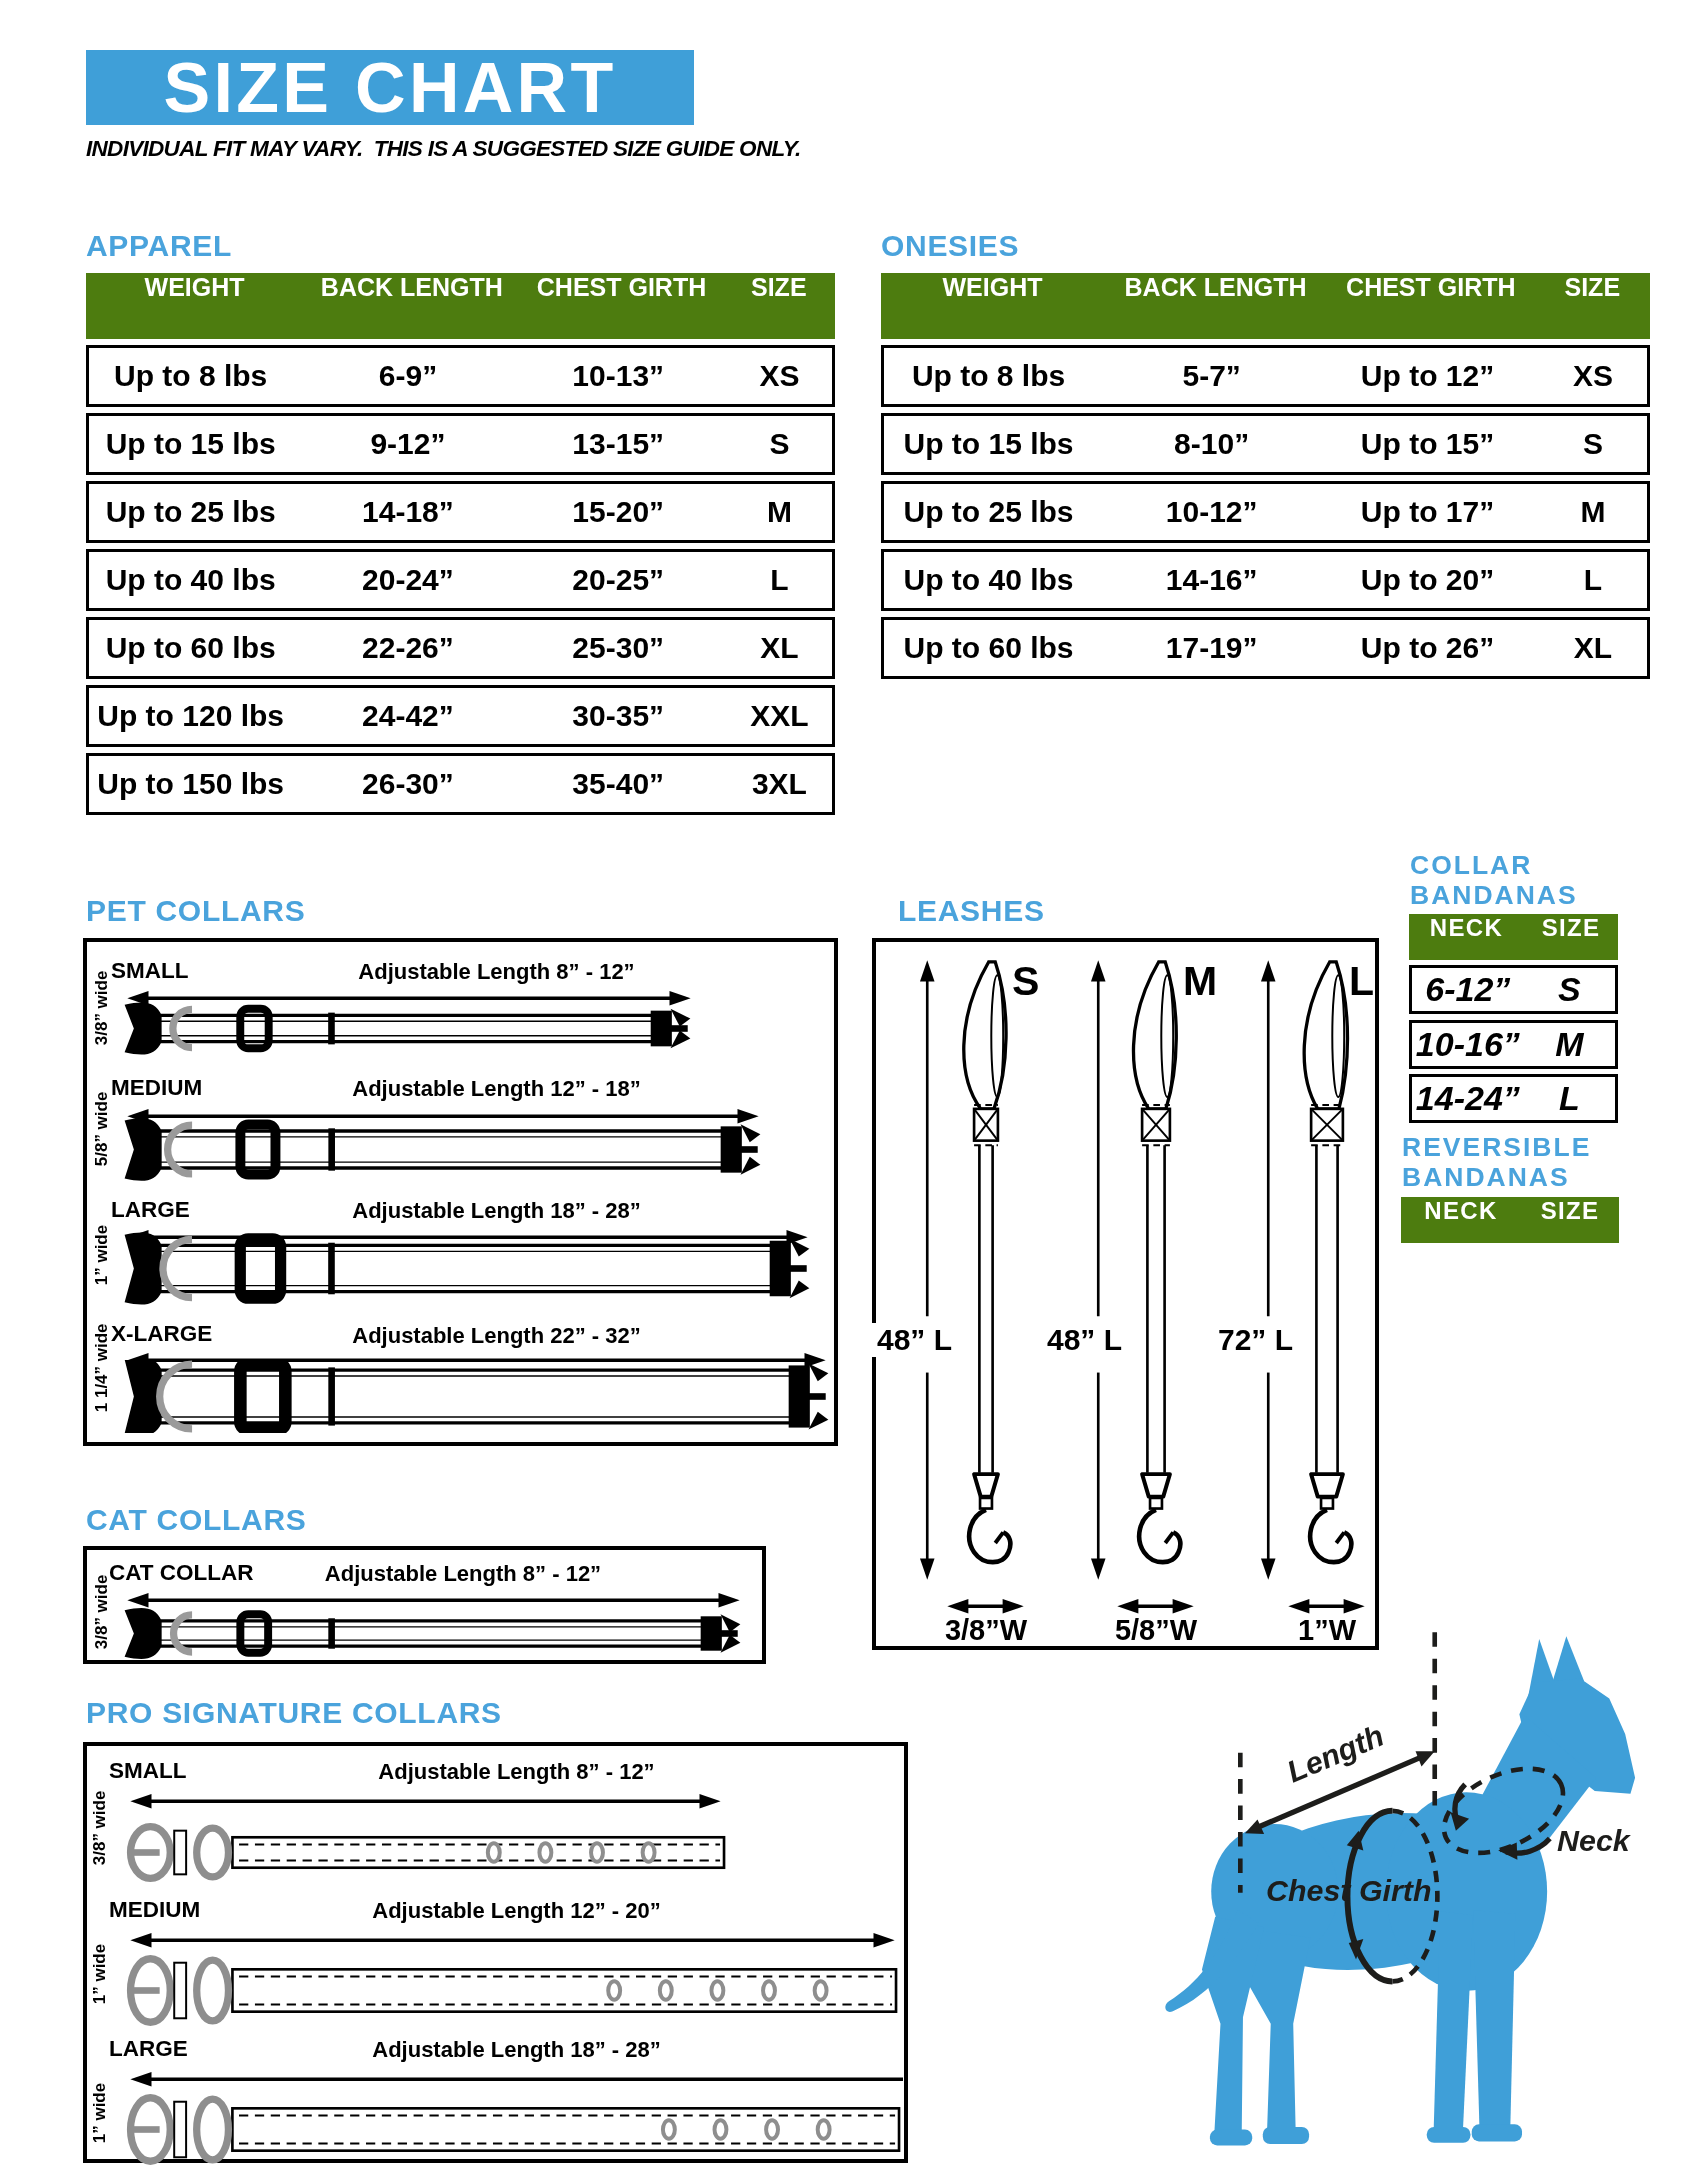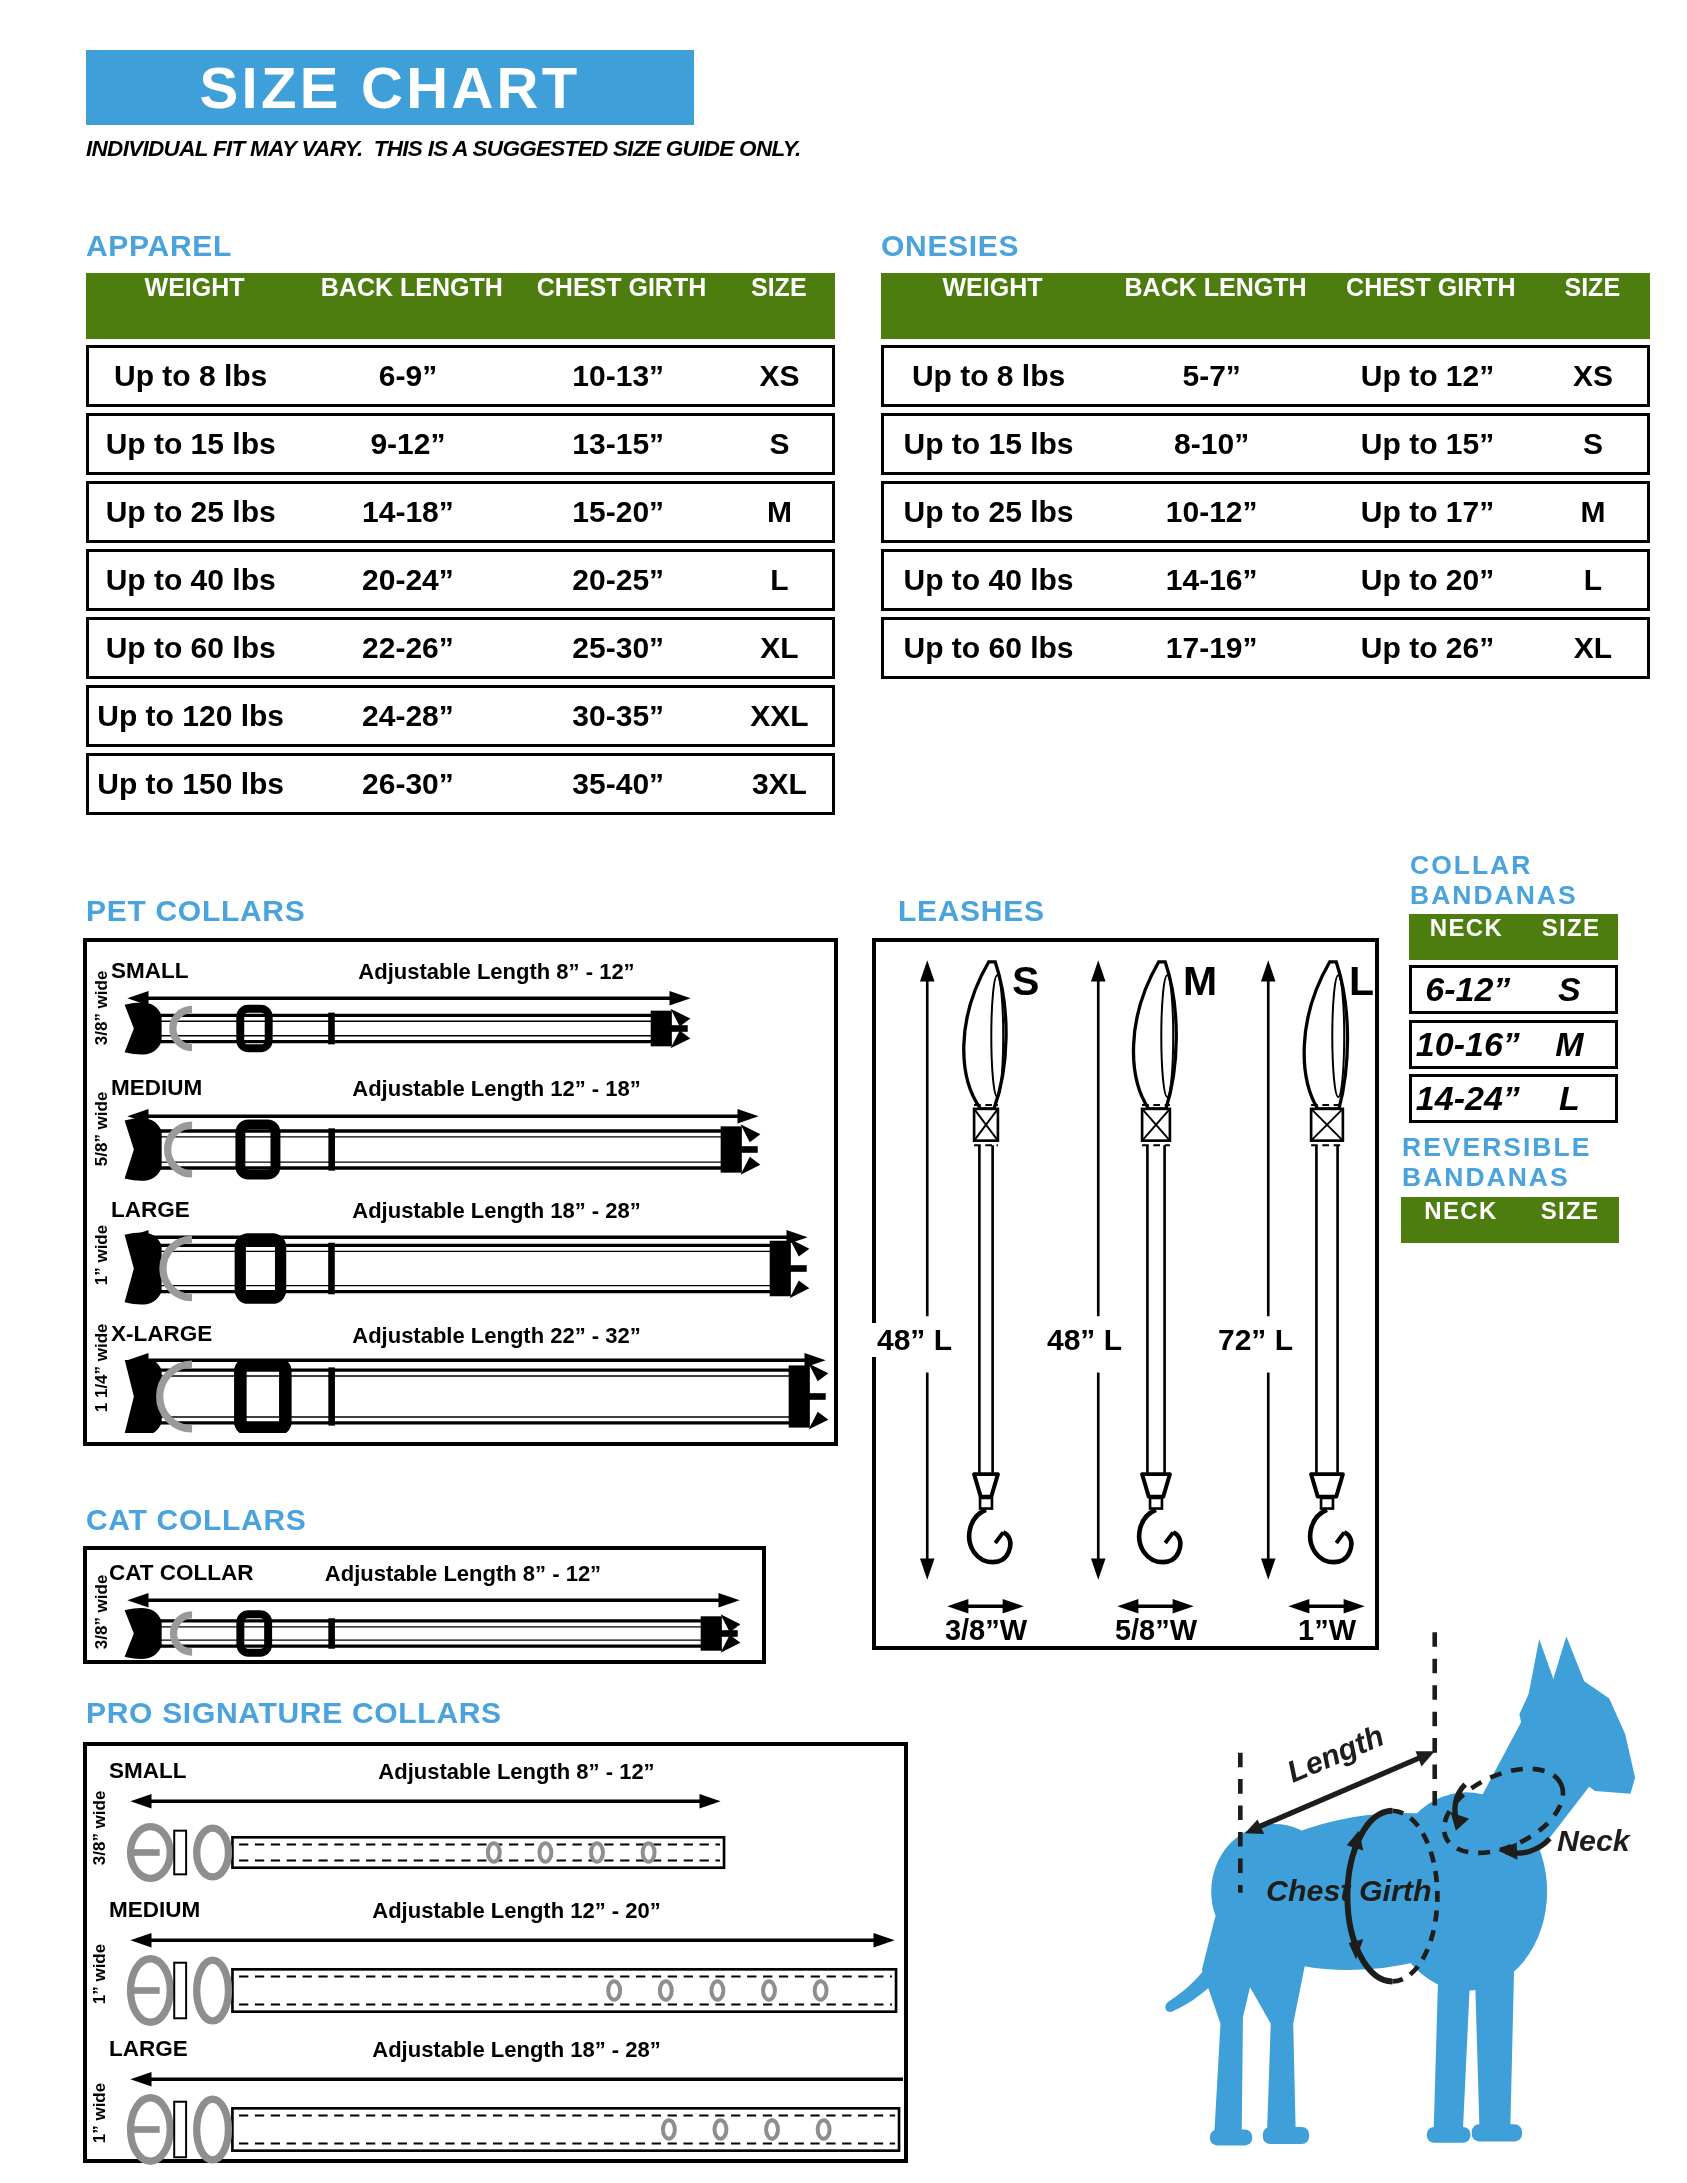--- a/index.html
+++ b/index.html
@@ -4,21 +4,21 @@
 <style>
   * { margin:0; padding:0; box-sizing:border-box; }
   html,body { background:#fff; }
   body { width:1687px; height:2183px; position:relative; overflow:hidden;
          font-family:"Liberation Sans", sans-serif; color:#000; }
   .abs { position:absolute; }
 
   
   .banner { left:86px; top:50px; width:608px; height:75px; background:#3F9FD8;
             display:flex; align-items:center; justify-content:center; }
-  .banner span { color:#fff; font-weight:bold; font-size:58px; letter-spacing:3.3px; }
+  .banner span { color:#fff; font-weight:bold; font-size:70px; letter-spacing:3.3px; }
   .subtitle { left:86px; top:136px; font-size:22.5px; font-weight:bold; font-style:italic;
               letter-spacing:-0.7px; white-space:pre-wrap; }
 
   
   .h2 { color:#4AA3DC; font-weight:bold; font-size:30px; letter-spacing:0.7px; }
   .h2small { color:#4AA3DC; font-weight:bold; font-size:26.5px; letter-spacing:2px; line-height:30px; }
 
   
   .thead { display:flex; align-items:flex-start; background:#4d7c0f; height:66px; }
   .thead .tcell { color:#fff; font-size:25px; }
@@ -91,21 +91,21 @@
         <div class="tcell">L</div>
       </div>
       <div class="trow">
         <div class="tcell">Up to 60 lbs</div>
         <div class="tcell">22-26”</div>
         <div class="tcell">25-30”</div>
         <div class="tcell">XL</div>
       </div>
       <div class="trow">
         <div class="tcell">Up to 120 lbs</div>
-        <div class="tcell">24-28”</div>
+        <div class="tcell">24-42”</div>
         <div class="tcell">30-35”</div>
         <div class="tcell">XXL</div>
       </div>
       <div class="trow">
         <div class="tcell">Up to 150 lbs</div>
         <div class="tcell">26-30”</div>
         <div class="tcell">35-40”</div>
         <div class="tcell">3XL</div>
       </div>
     </div>

